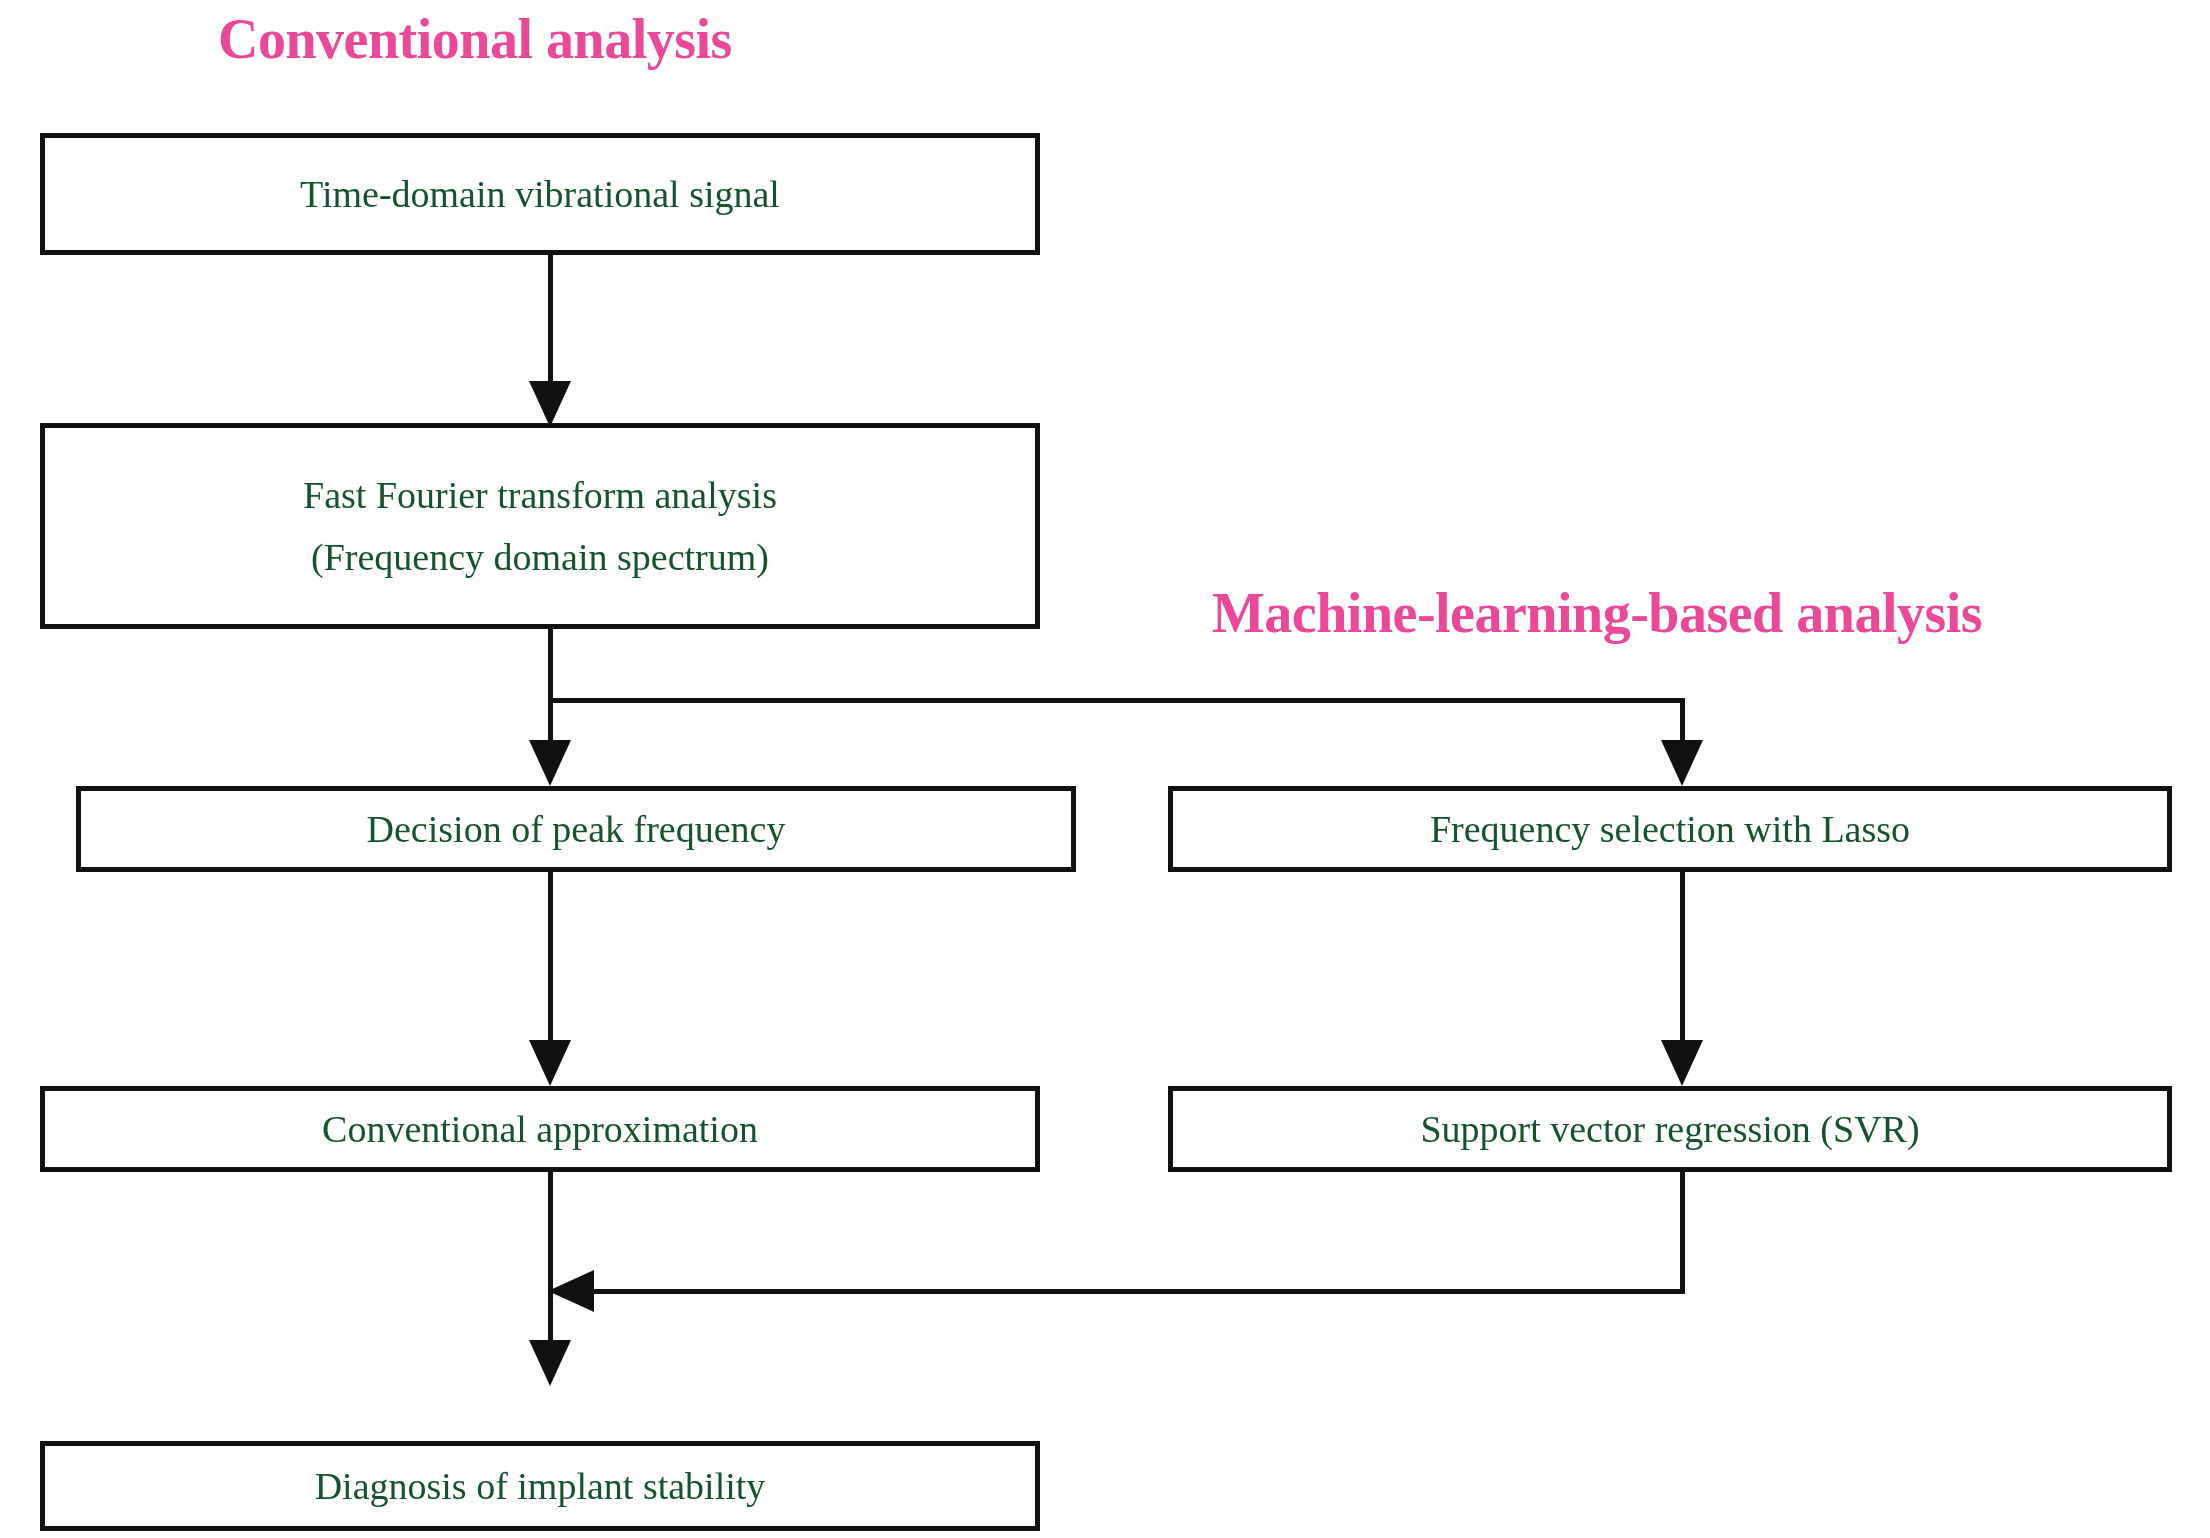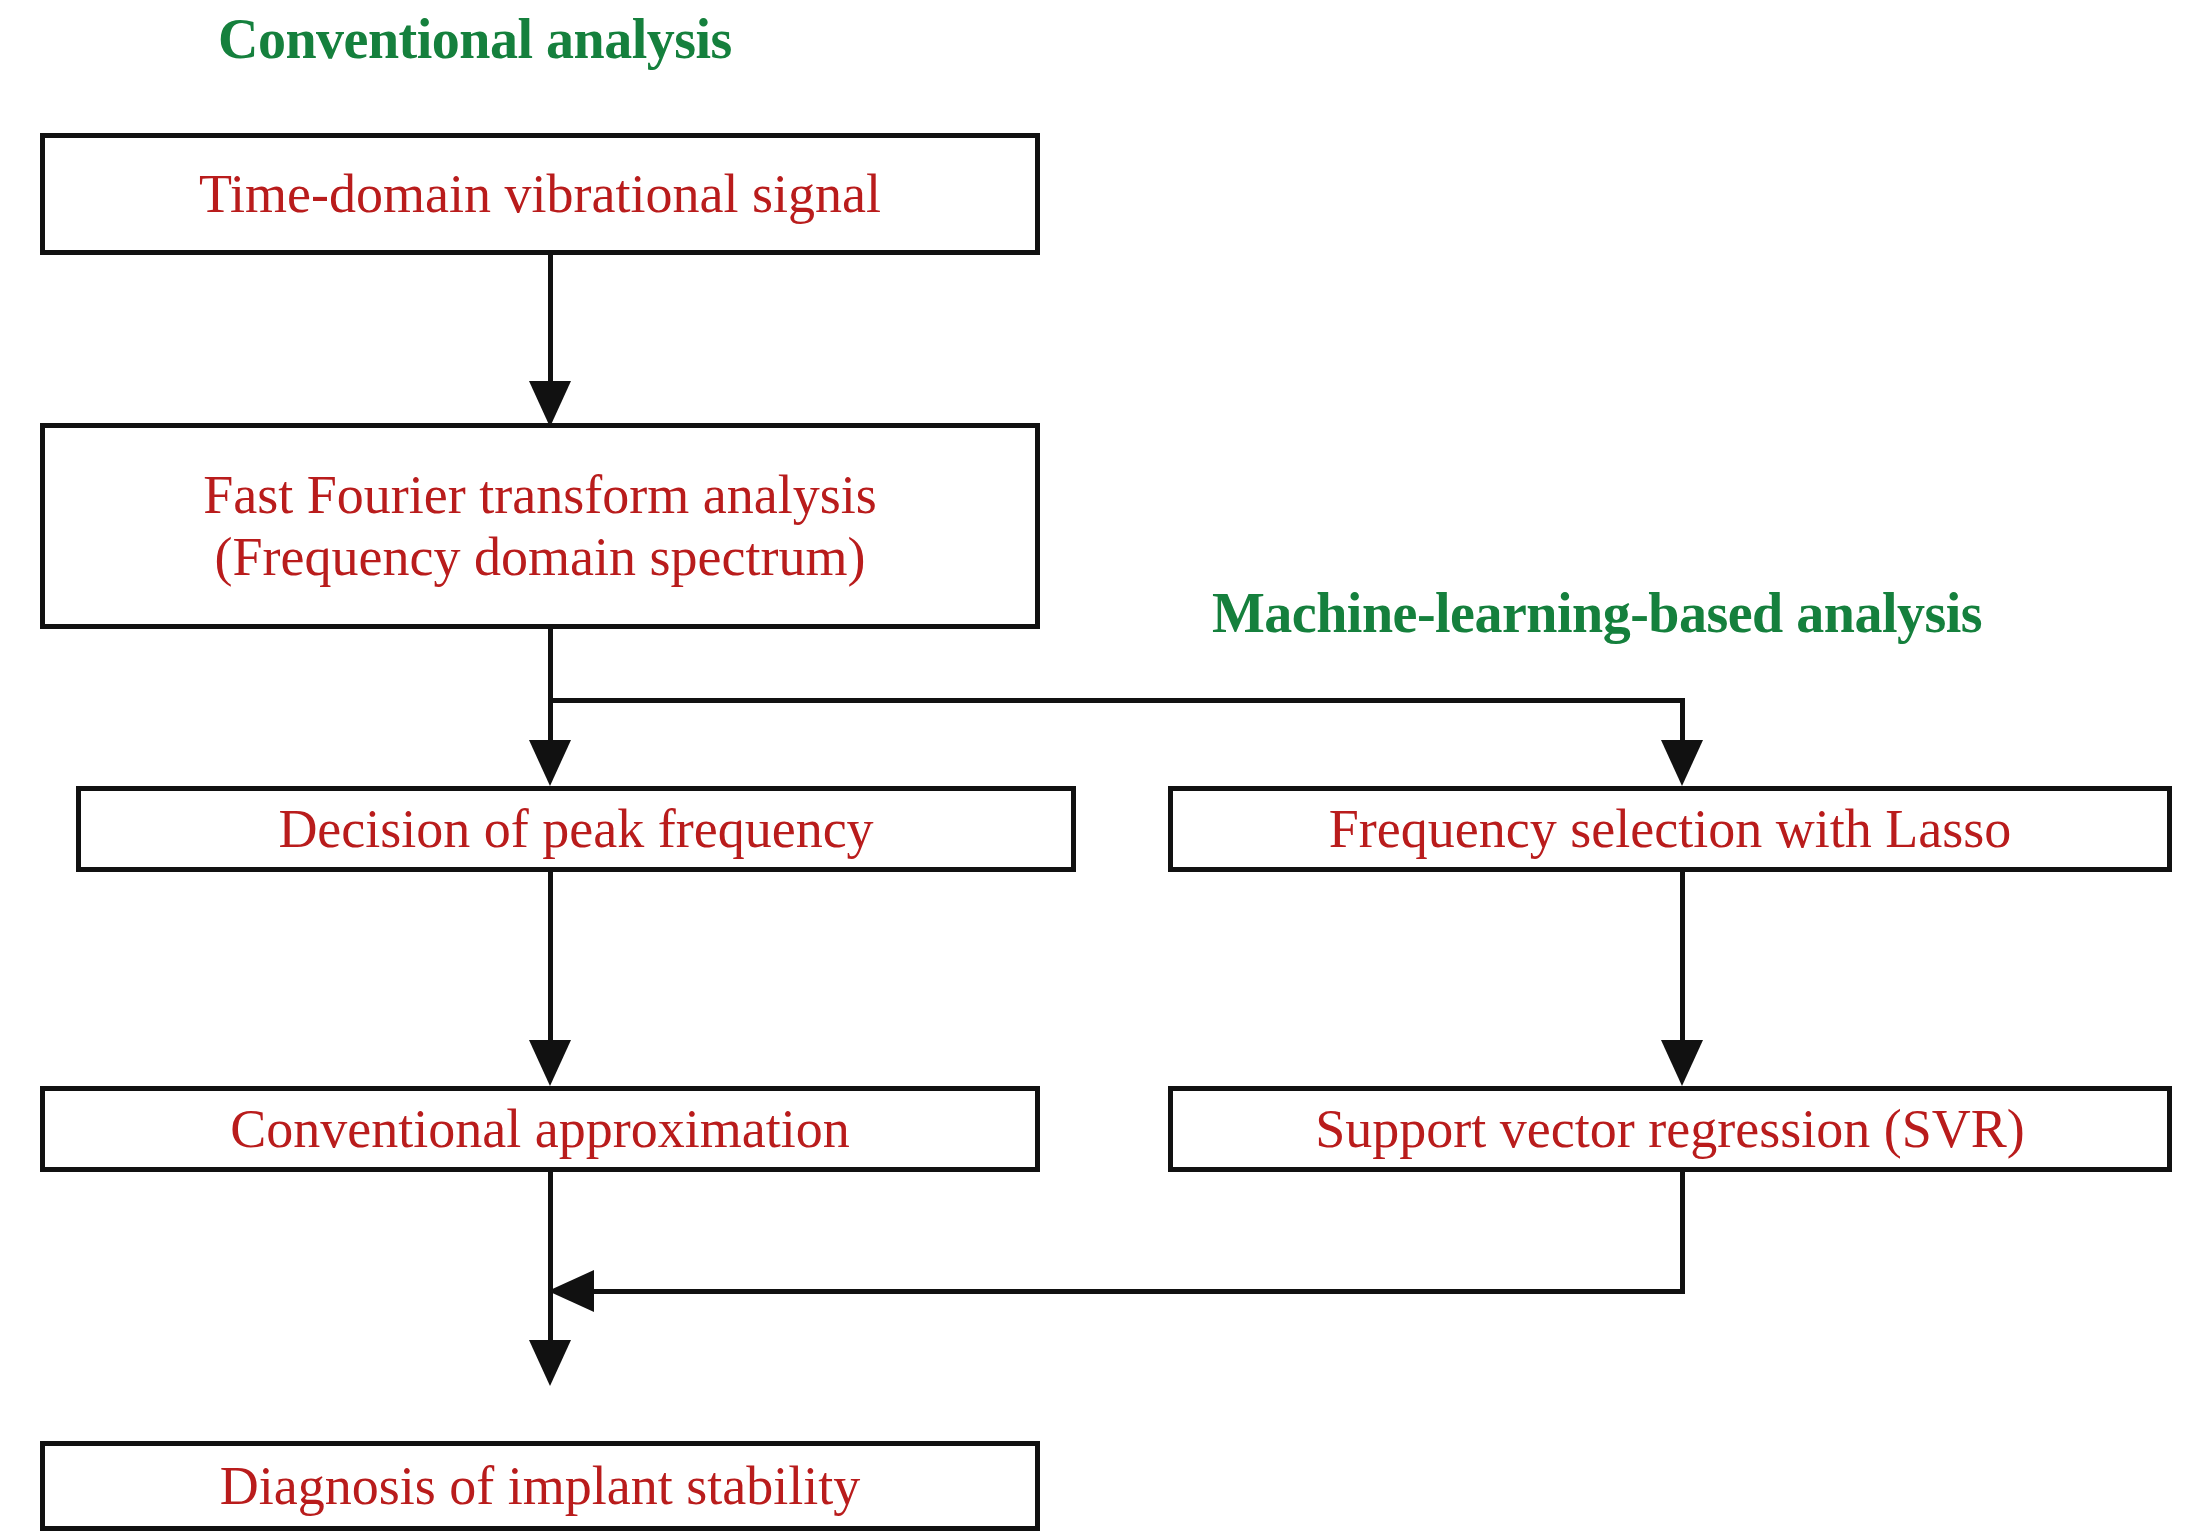--- a/index.html
+++ b/index.html
@@ -18,38 +18,38 @@
     background: #ffffff;
     overflow: hidden;
   }
   .heading {
     position: absolute;
     font-family: "Liberation Serif", "DejaVu Serif", serif;
     font-weight: bold;
     font-size: 56px;
     line-height: 62px;
     white-space: nowrap;
-    color: #15803d;
+    color: #ec4899;
     letter-spacing: -0.5px;
   }
   .node {
     position: absolute;
     box-sizing: border-box;
     background: #ffffff;
     border: 5px solid #111111;
     display: flex;
     align-items: center;
     justify-content: center;
     text-align: center;
   }
   .node .node-label {
     font-family: "Liberation Serif", "DejaVu Serif", serif;
-    font-size: 54px;
+    font-size: 38px;
     line-height: 62px;
-    color: #b91c1c;
+    color: #14532d;
     white-space: pre-line;
     padding: 0 14px;
   }
   .edge-v {
     position: absolute;
     width: 5px;
     background: #111111;
   }
   .edge-h {
     position: absolute;

